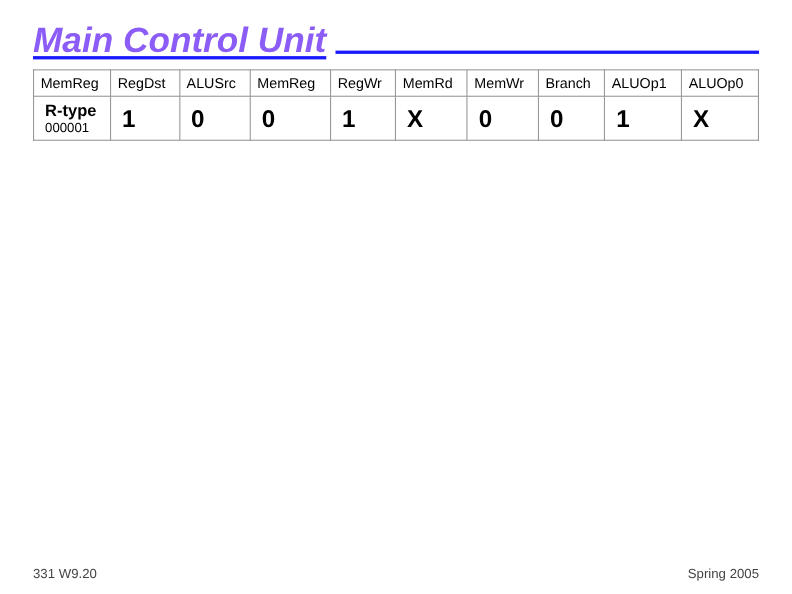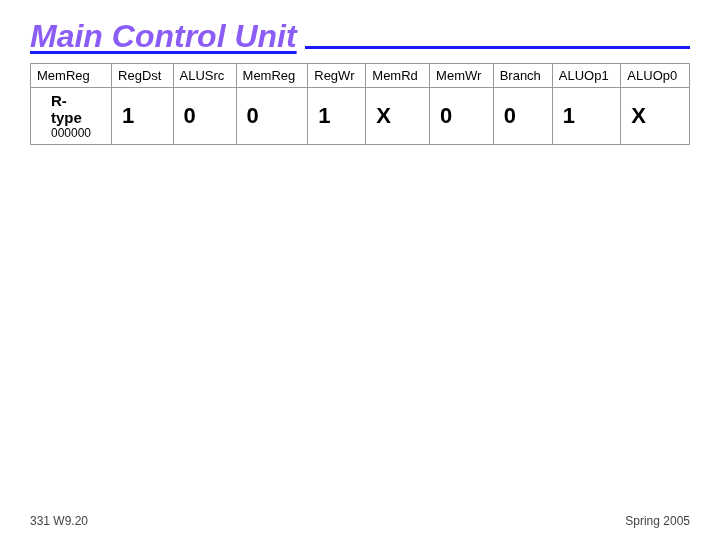--- a/index.html
+++ b/index.html
@@ -62,21 +62,21 @@
       white-space: nowrap;
     }
 
     thead th:first-child {
       text-align: left;
       padding-left: 6px;
     }
 
     .row-header {
       text-align: left;
-      padding: 4px 20px;
+      padding: 4px 10px;
       vertical-align: top;
       font-size: 13px;
       width: 70px;
     }
 
     .row-header .instr-name {
       font-size: 15px;
       font-weight: bold;
       display: block;
     }
@@ -142,21 +142,21 @@
         <th>MemWr</th>
         <th>Branch</th>
         <th>ALUOp1</th>
         <th>ALUOp0</th>
       </tr>
     </thead>
     <tbody id="table-body">
     <tr>
           <td class="row-header">
             <span class="instr-name">R-type</span>
-            <span class="instr-code">000000</span>
+            <span class="instr-code">000001</span>
           </td>
           <td class="data-cell">1</td>
           <td class="data-cell">0</td>
           <td class="data-cell">0</td>
           <td class="data-cell">1</td>
           <td class="data-cell">X</td>
           <td class="data-cell">0</td>
           <td class="data-cell">0</td>
           <td class="data-cell">1</td>
           <td class="data-cell">X</td>

